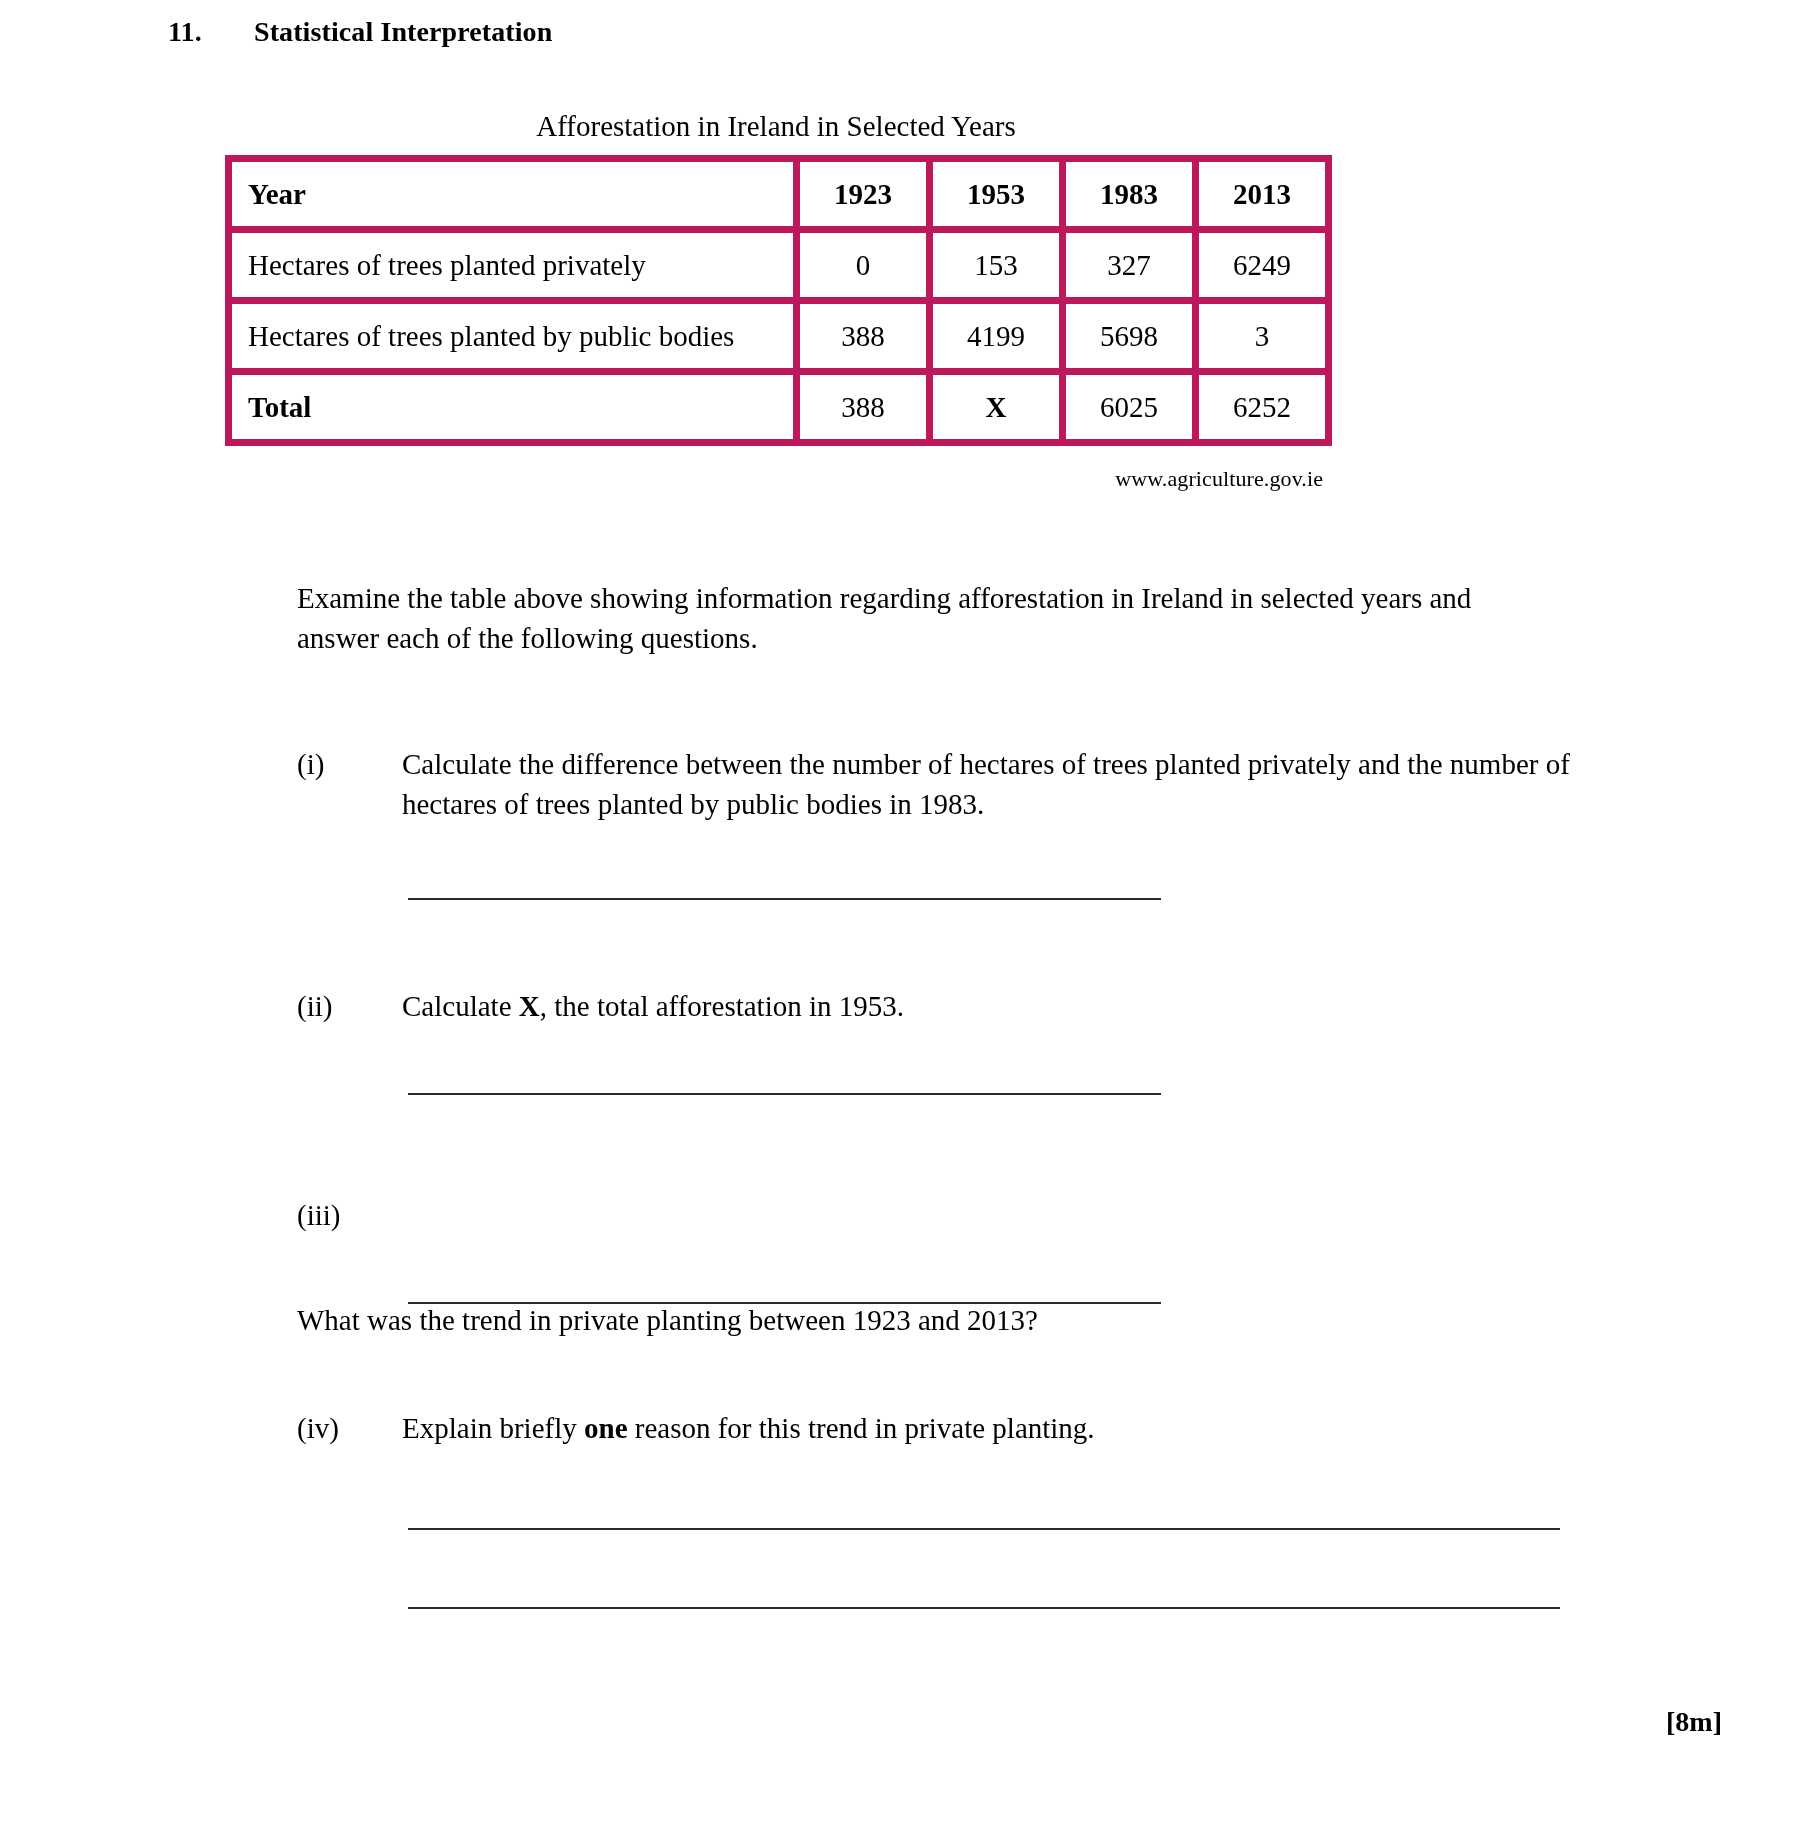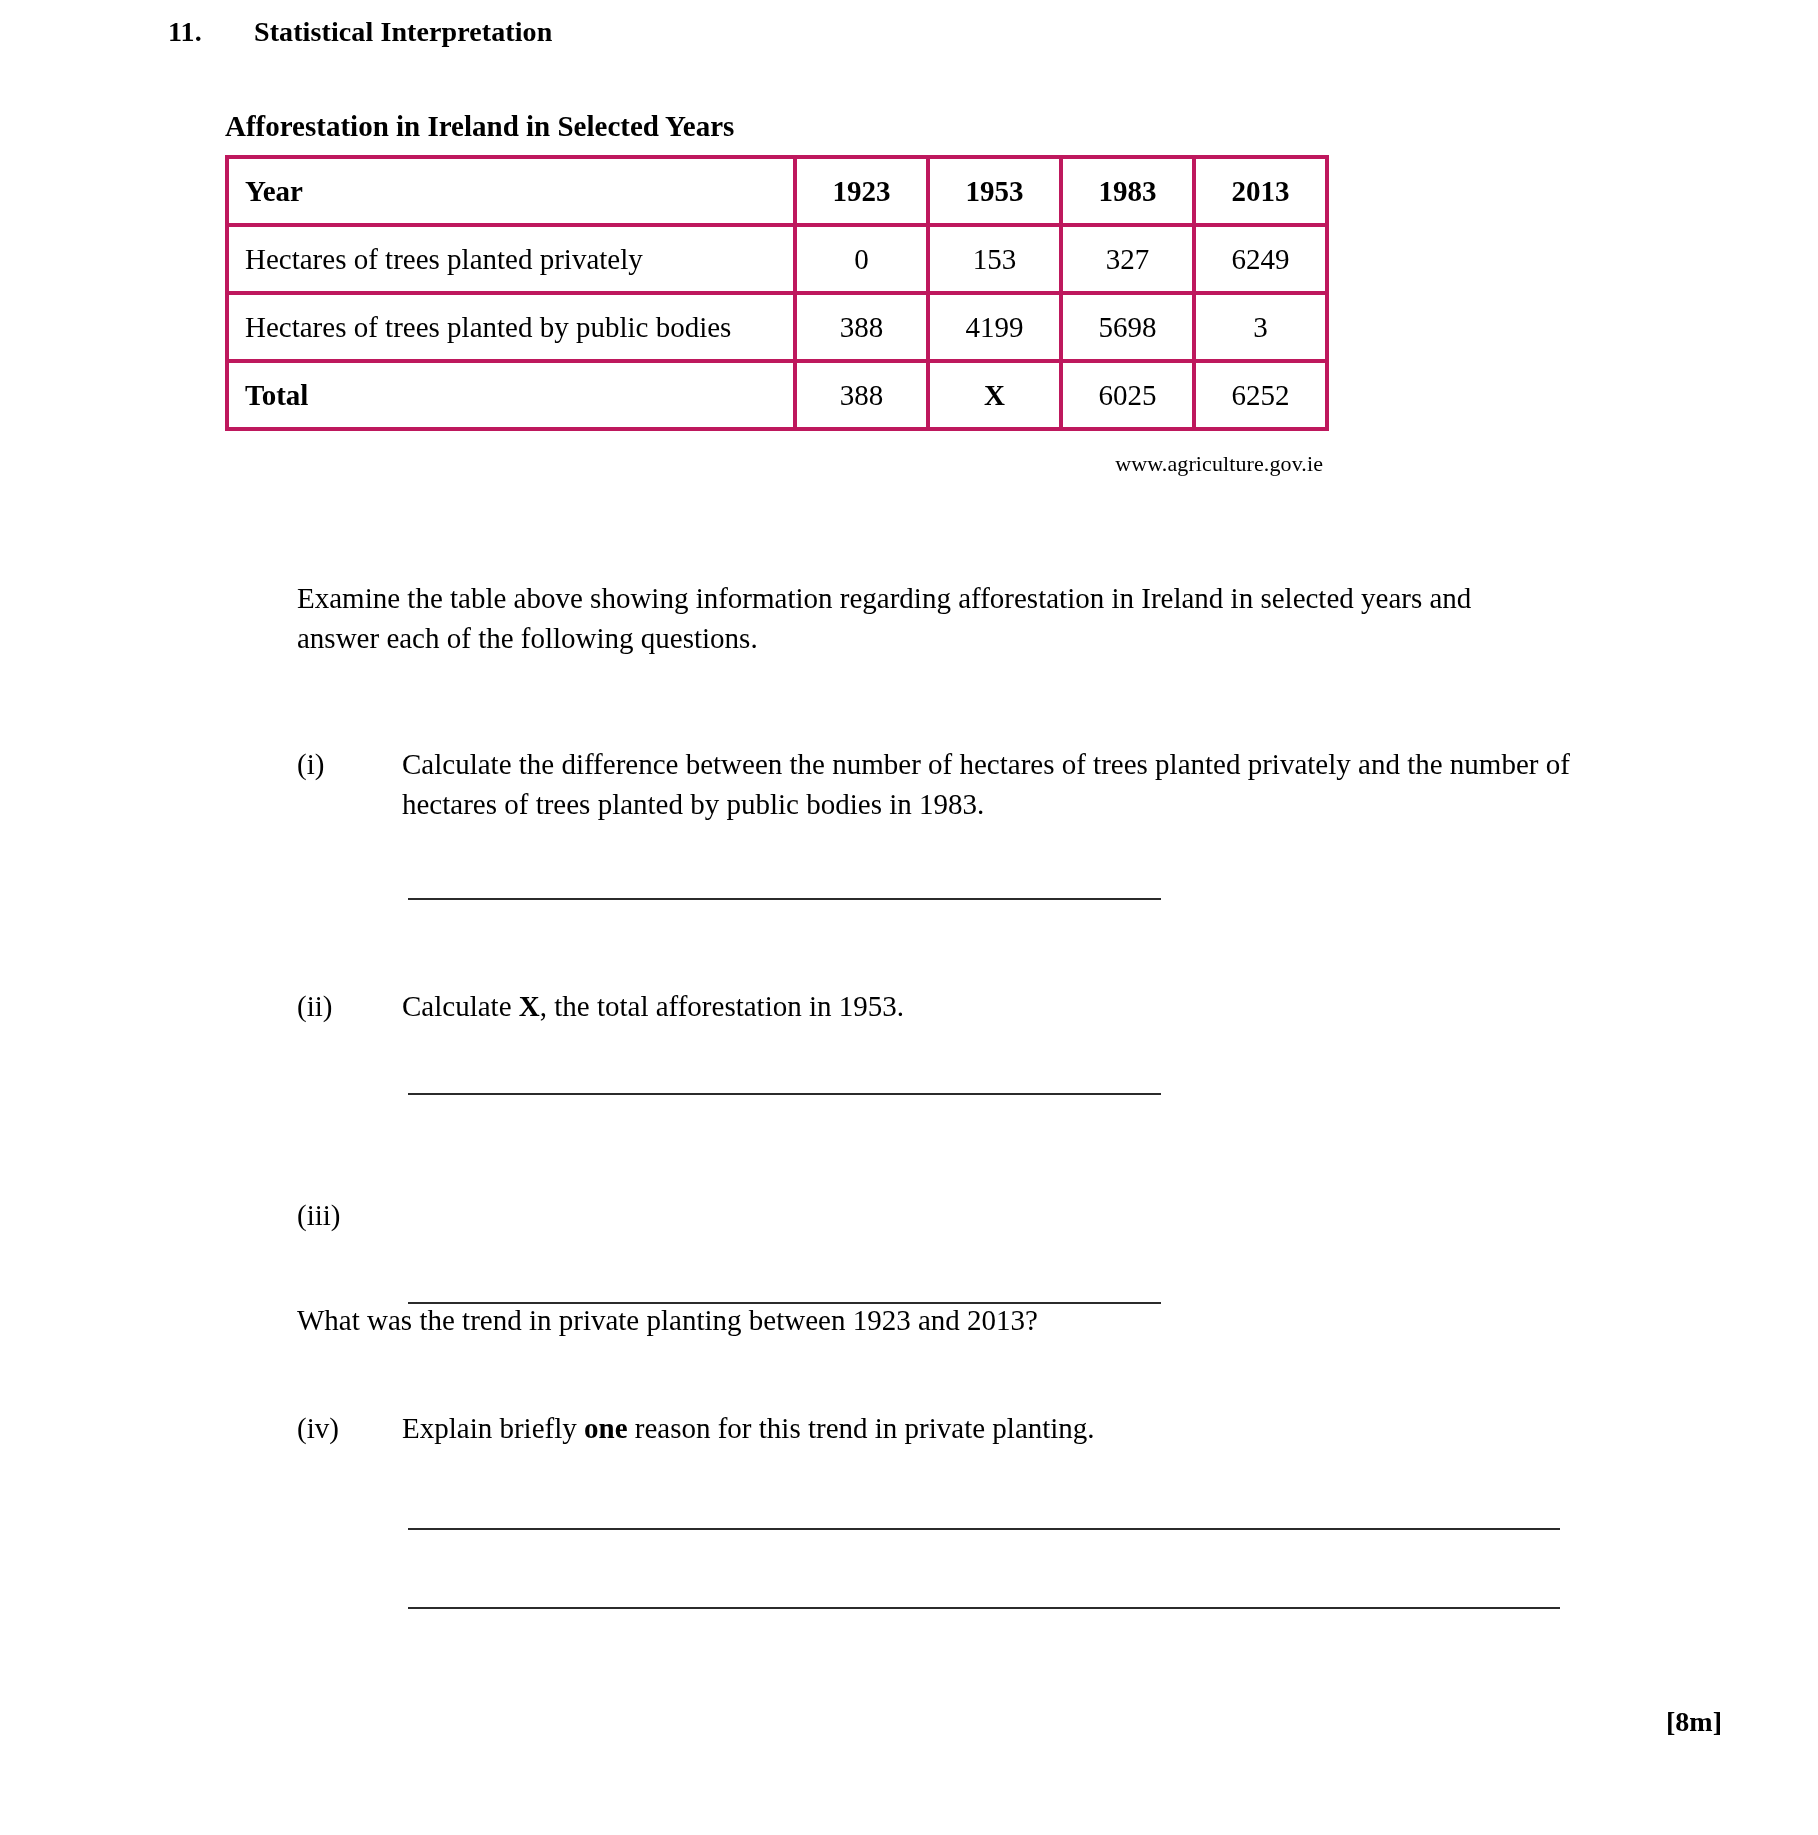--- a/index.html
+++ b/index.html
@@ -44,33 +44,34 @@
   }
 
   
   .table-block {
     position: absolute;
     left: 225px;
     top: 110px;
     width: 1102px;
   }
   .table-caption {
-    font-size: 29px;
-    font-weight: bold;
+    text-align: center;
+    font-size: 29px;
+    font-weight: normal;
     margin-bottom: 12px;
     line-height: 1.15;
   }
   table.data-table {
     border-collapse: collapse;
     width: 1102px;
     table-layout: fixed;
     border: 2px solid #000;
   }
   table.data-table td {
-    border: 4px solid #be185d;
+    border: 7px solid #be185d;
     height: 60px;
     font-size: 29px;
     padding: 2px 0;
     vertical-align: middle;
   }
   table.data-table td.label {
     text-align: left;
     padding-left: 16px;
   }
   table.data-table td.num {

